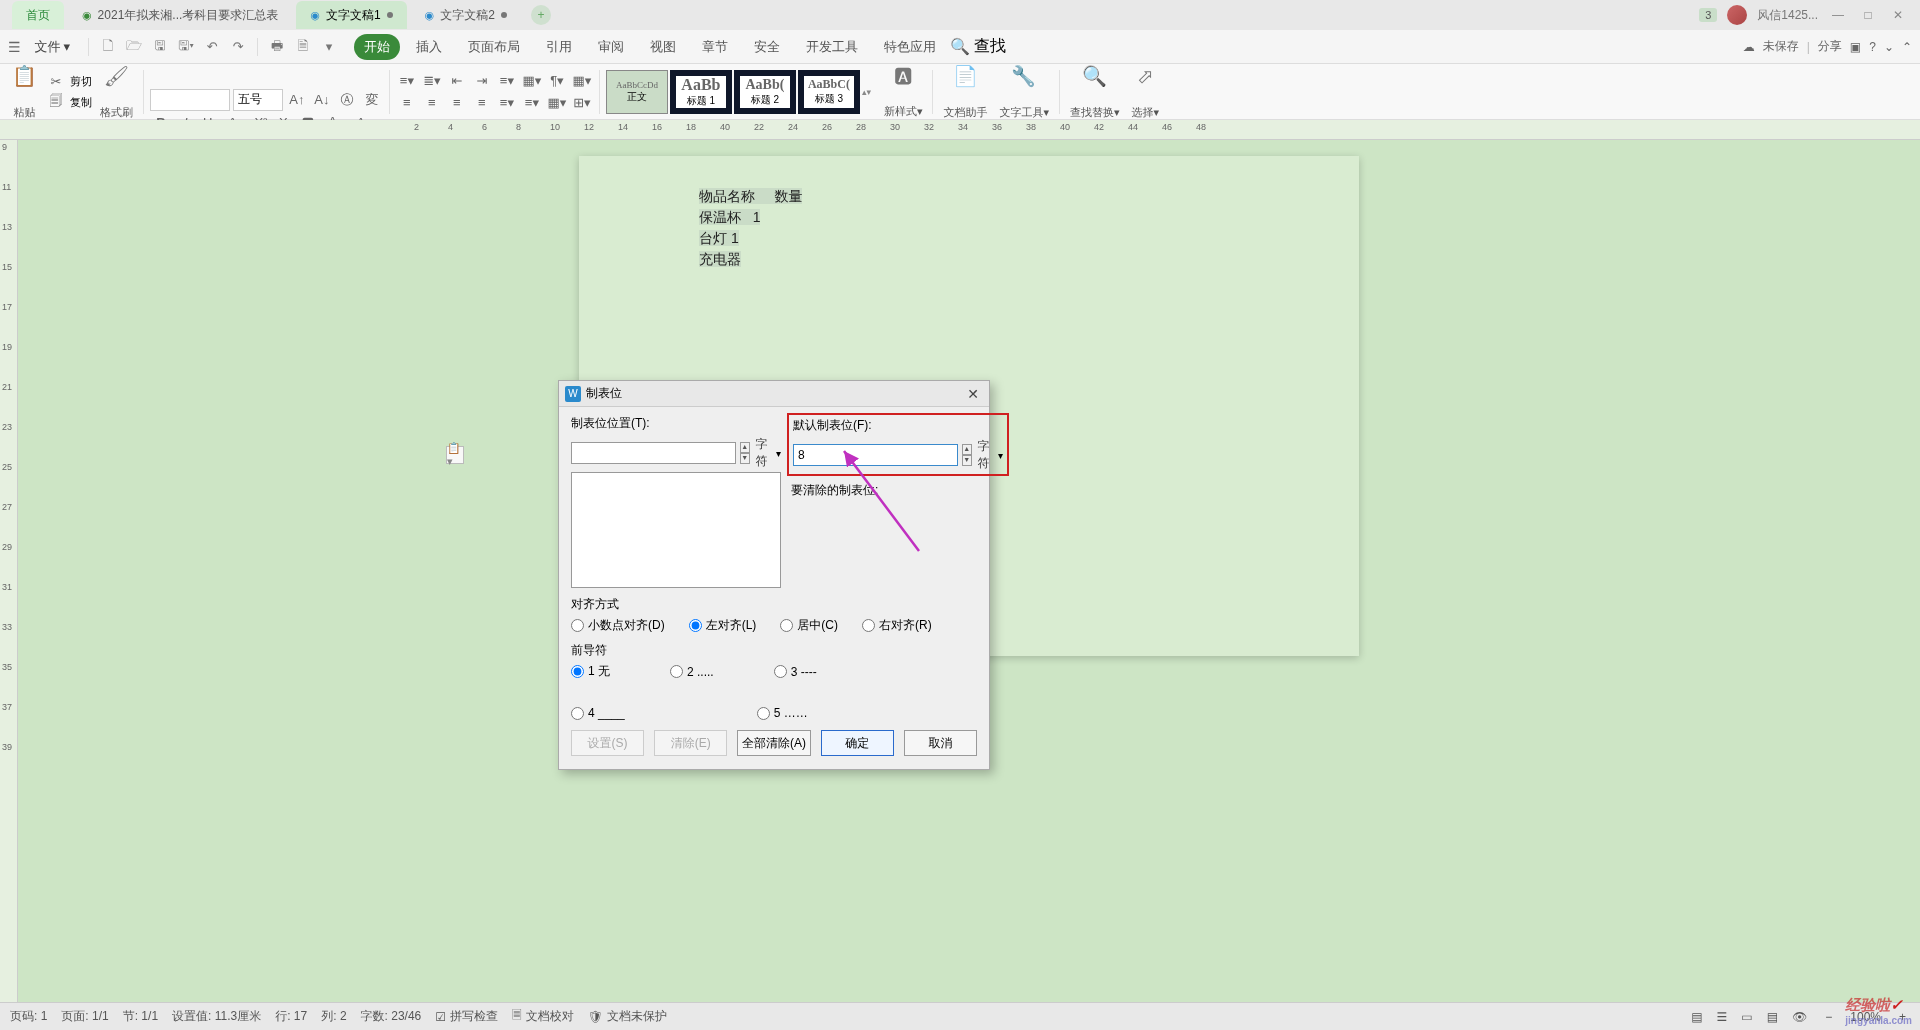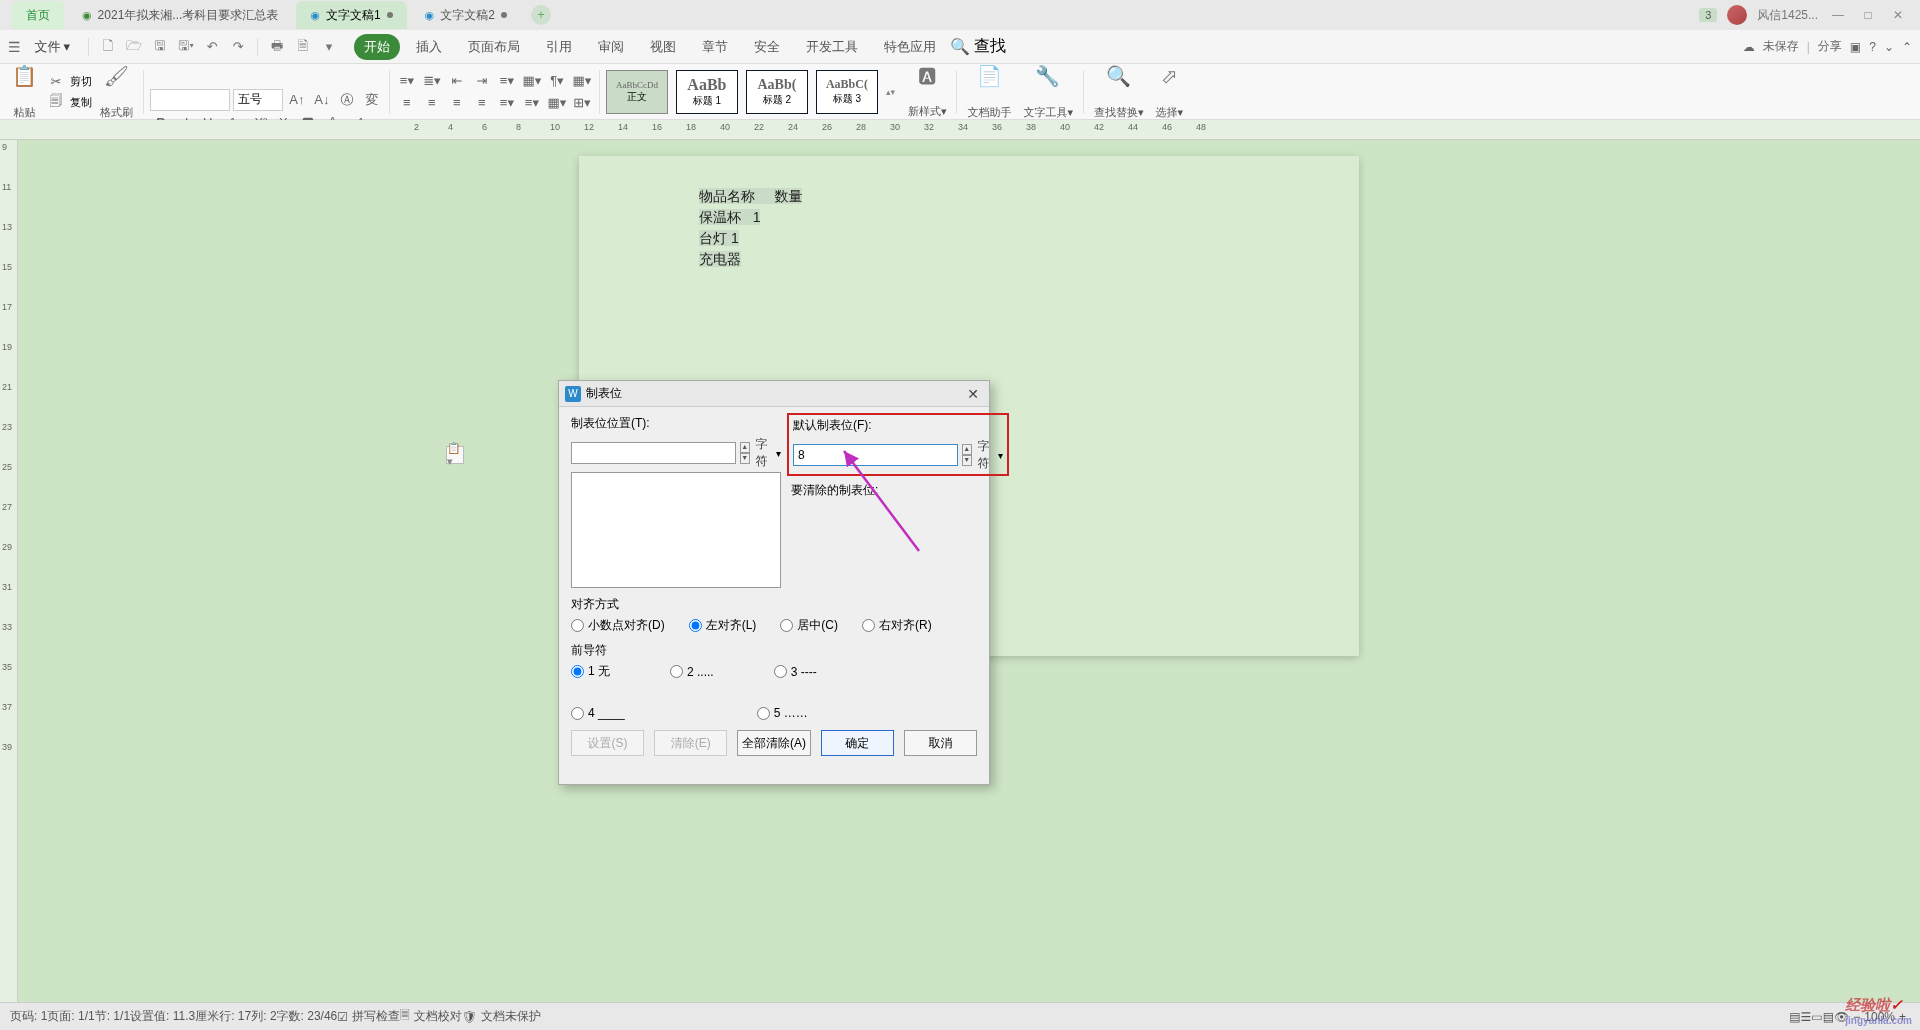--- a/index.html
+++ b/index.html
@@ -35,22 +35,22 @@
 
 .ribbon { height:56px;background:#f8f8f8;border-bottom:1px solid #ddd;display:flex;align-items:center;padding:2px 8px;gap:4px; }
 .rgroup { display:flex;flex-direction:column;align-items:center;padding:0 4px; }
 .rgroup .lbl { font-size:11px;color:#555;margin-top:17px; }
 .rgroup .bigico { font-size:20px;color:#777; }
 .rsep { width:1px;height:44px;background:#e0e0e0;margin:0 2px; }
 .rrow { display:flex;gap:3px;align-items:center; }
 .smallico { width:22px;height:20px;display:flex;align-items:center;justify-content:center;font-size:13px;color:#666;cursor:pointer; }
 .fontname { width:80px;height:22px;border:1px solid #ccc;background:#fff;font-size:12px;padding:0 4px; }
 .fontsize { width:50px;height:22px;border:1px solid #ccc;background:#fff;font-size:12px;padding:0 4px; }
-.styles { display:flex;gap:8px; }
-.stylebox { width:62px;height:44px;border:1px solid #0f172a;background:#fff;display:flex;flex-direction:column;align-items:center;justify-content:center;font-size:10px;cursor:pointer;padding:2px; }
+.styles { display:flex;gap:2px; }
+.stylebox { width:62px;height:44px;border:6px solid #0f172a;background:#fff;display:flex;flex-direction:column;align-items:center;justify-content:center;font-size:10px;cursor:pointer;padding:2px; }
 .stylebox.sel { border:1.5px solid #888; }
 .stylebox .sample { font-family:serif;color:#666; }
 
 
 .ruler { height:20px;background:#e6f0e0;position:relative;border-bottom:1px solid #ccc;font-size:9px;color:#666; }
 .ruler .tick { position:absolute;top:2px; }
 
 
 .canvas { position:relative;background:#cde5c5;height:calc(1030px - 30px - 34px - 56px - 20px - 28px);overflow:hidden;display:flex; }
 .leftruler { width:18px;background:#e6f0e0;border-right:1px solid #ccc;position:relative;font-size:9px;color:#666; }
@@ -60,21 +60,21 @@
 .doc .row { white-space:pre; }
 .doc .hdr { font-weight:normal; }
 .sel { background:#cadcc7; }
 
 
 .dialog { position:absolute;left:540px;top:240px;width:432px;background:#efefef;border:1px solid #aaa;box-shadow:4px 4px 10px rgba(0,0,0,.25);z-index:10; }
 .dtitle { height:26px;background:#e8e8e8;display:flex;align-items:center;padding:0 6px;font-size:12px;border-bottom:1px solid #ccc; }
 .dtitle .dico { width:16px;height:16px;background:#2a8acc;color:#fff;font-size:10px;display:flex;align-items:center;justify-content:center;margin-right:5px;border-radius:2px; }
 .dtitle .spacer{flex:1;}
 .dtitle .close{cursor:pointer;font-size:14px;color:#444;padding:0 4px;}
-.dbody { padding:8px 12px 28px;font-size:12px; }
+.dbody { padding:8px 12px 13px;font-size:12px; }
 .dgrid { display:flex;gap:10px; }
 .dcol { flex:1; }
 .dlabel { margin-bottom:4px; }
 .redbox { border:2.5px solid #d02020;padding:2px 4px;margin:-2px -4px 4px; }
 .spinbox { display:flex;align-items:center;gap:4px; }
 .spinbox input { flex:1;height:22px;border:1px solid #999;background:#fff;padding:0 4px;font-size:12px; }
 .spin { width:14px;display:flex;flex-direction:column; }
 .spin div { height:11px;border:1px solid #999;background:#f0f0f0;font-size:7px;line-height:8px;text-align:center;cursor:pointer;color:#555; }
 .listbox { width:100%;height:116px;border:1px solid #999;background:#fff;margin-top:2px; }
 .unit { font-size:12px;color:#333;padding-left:2px; }
@@ -82,21 +82,21 @@
 .radios { display:flex;gap:24px;margin:2px 0 6px; }
 .radios label,.leaders label { font-size:12px;display:flex;align-items:center;gap:4px; }
 .radios input,.leaders input { margin:0; }
 .leaders { display:flex;flex-wrap:wrap;gap:26px 60px;margin:2px 0 10px; }
 .dbuttons { display:flex;gap:10px;justify-content:flex-start; }
 .dbtn { width:78px;height:26px;border:1px solid #999;background:#f6f6f6;font-size:12px;cursor:pointer; }
 .dbtn.disabled { color:#aaa;border-color:#ccc;background:#f4f4f4; }
 .dbtn.primary { border:1.5px solid #2a6acc;background:#eef5ff; }
 
 
-.statusbar { height:28px;background:#e8e8e8;border-top:1px solid #ccc;display:flex;align-items:center;padding:0 10px;font-size:12px;color:#555;}
+.statusbar { height:28px;background:#e8e8e8;border-top:1px solid #ccc;display:flex;align-items:center;padding:0 10px;font-size:12px;color:#555;gap:14px; }
 .statusbar .sitem { display:flex;align-items:center;gap:4px; }
 .statusbar .spacer { flex:1; }
 .zoombtn { cursor:pointer;padding:0 4px; }
 
 
 .watermark { position:absolute;bottom:4px;right:8px;color:rgba(200,40,40,.7);font-size:15px;font-style:italic;font-weight:bold;z-index:20; }
 .watermark .chk{color:#c22;}
 .watermark .url { font-size:10px;color:rgba(120,120,200,.8);font-style:normal;display:block;text-align:left; }
 
 .floatico { position:absolute;left:428px;top:306px;z-index:5;width:18px;height:18px;border:1px solid #bbb;background:#f8f8f8;display:flex;align-items:center;justify-content:center;font-size:11px;color:#888; }

